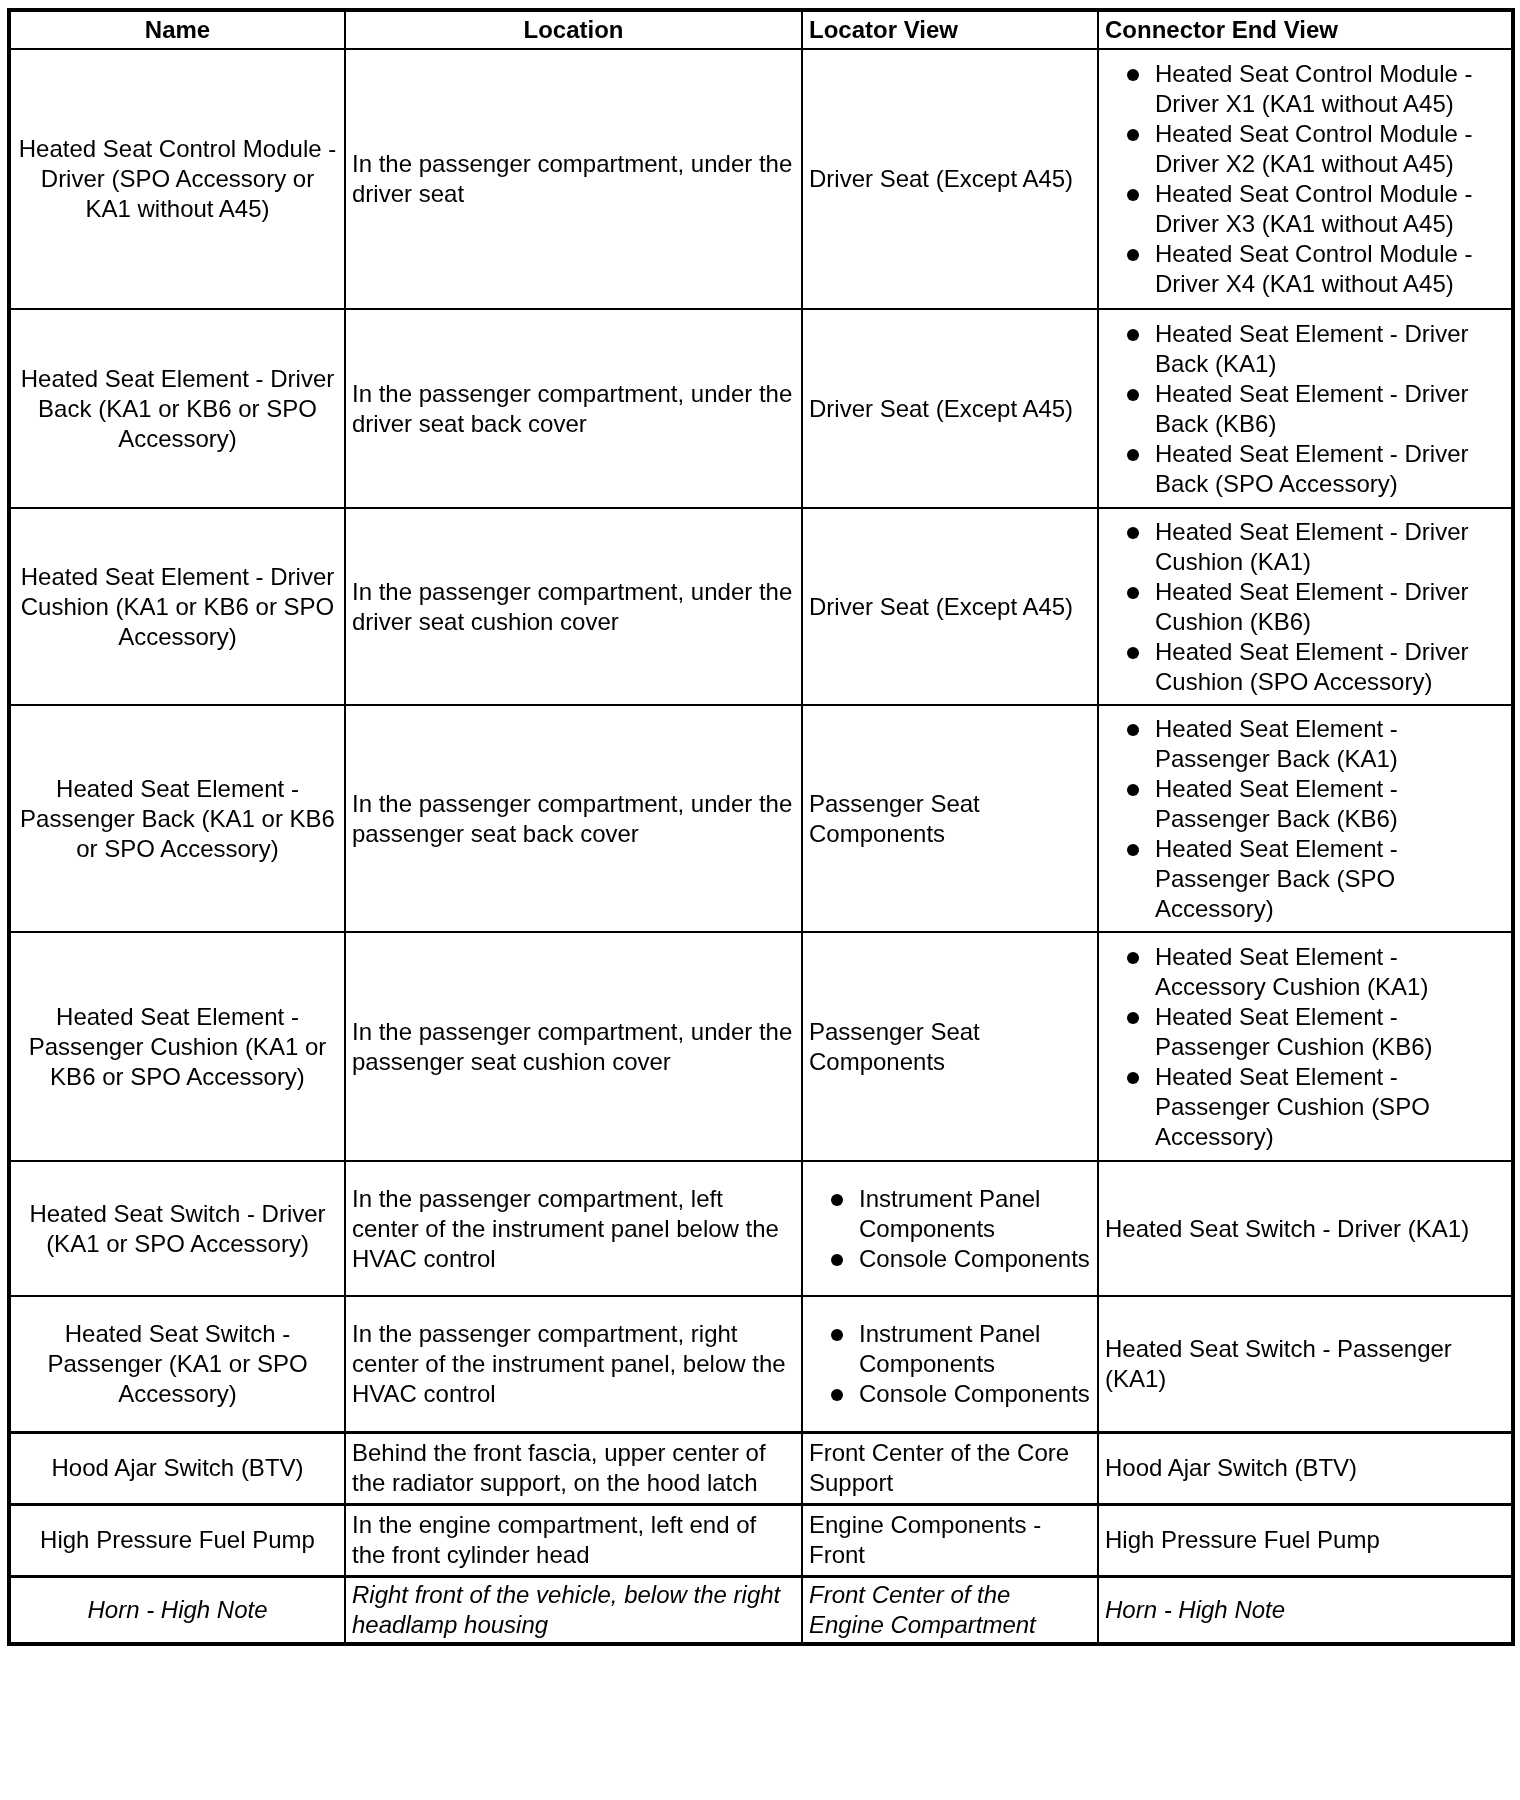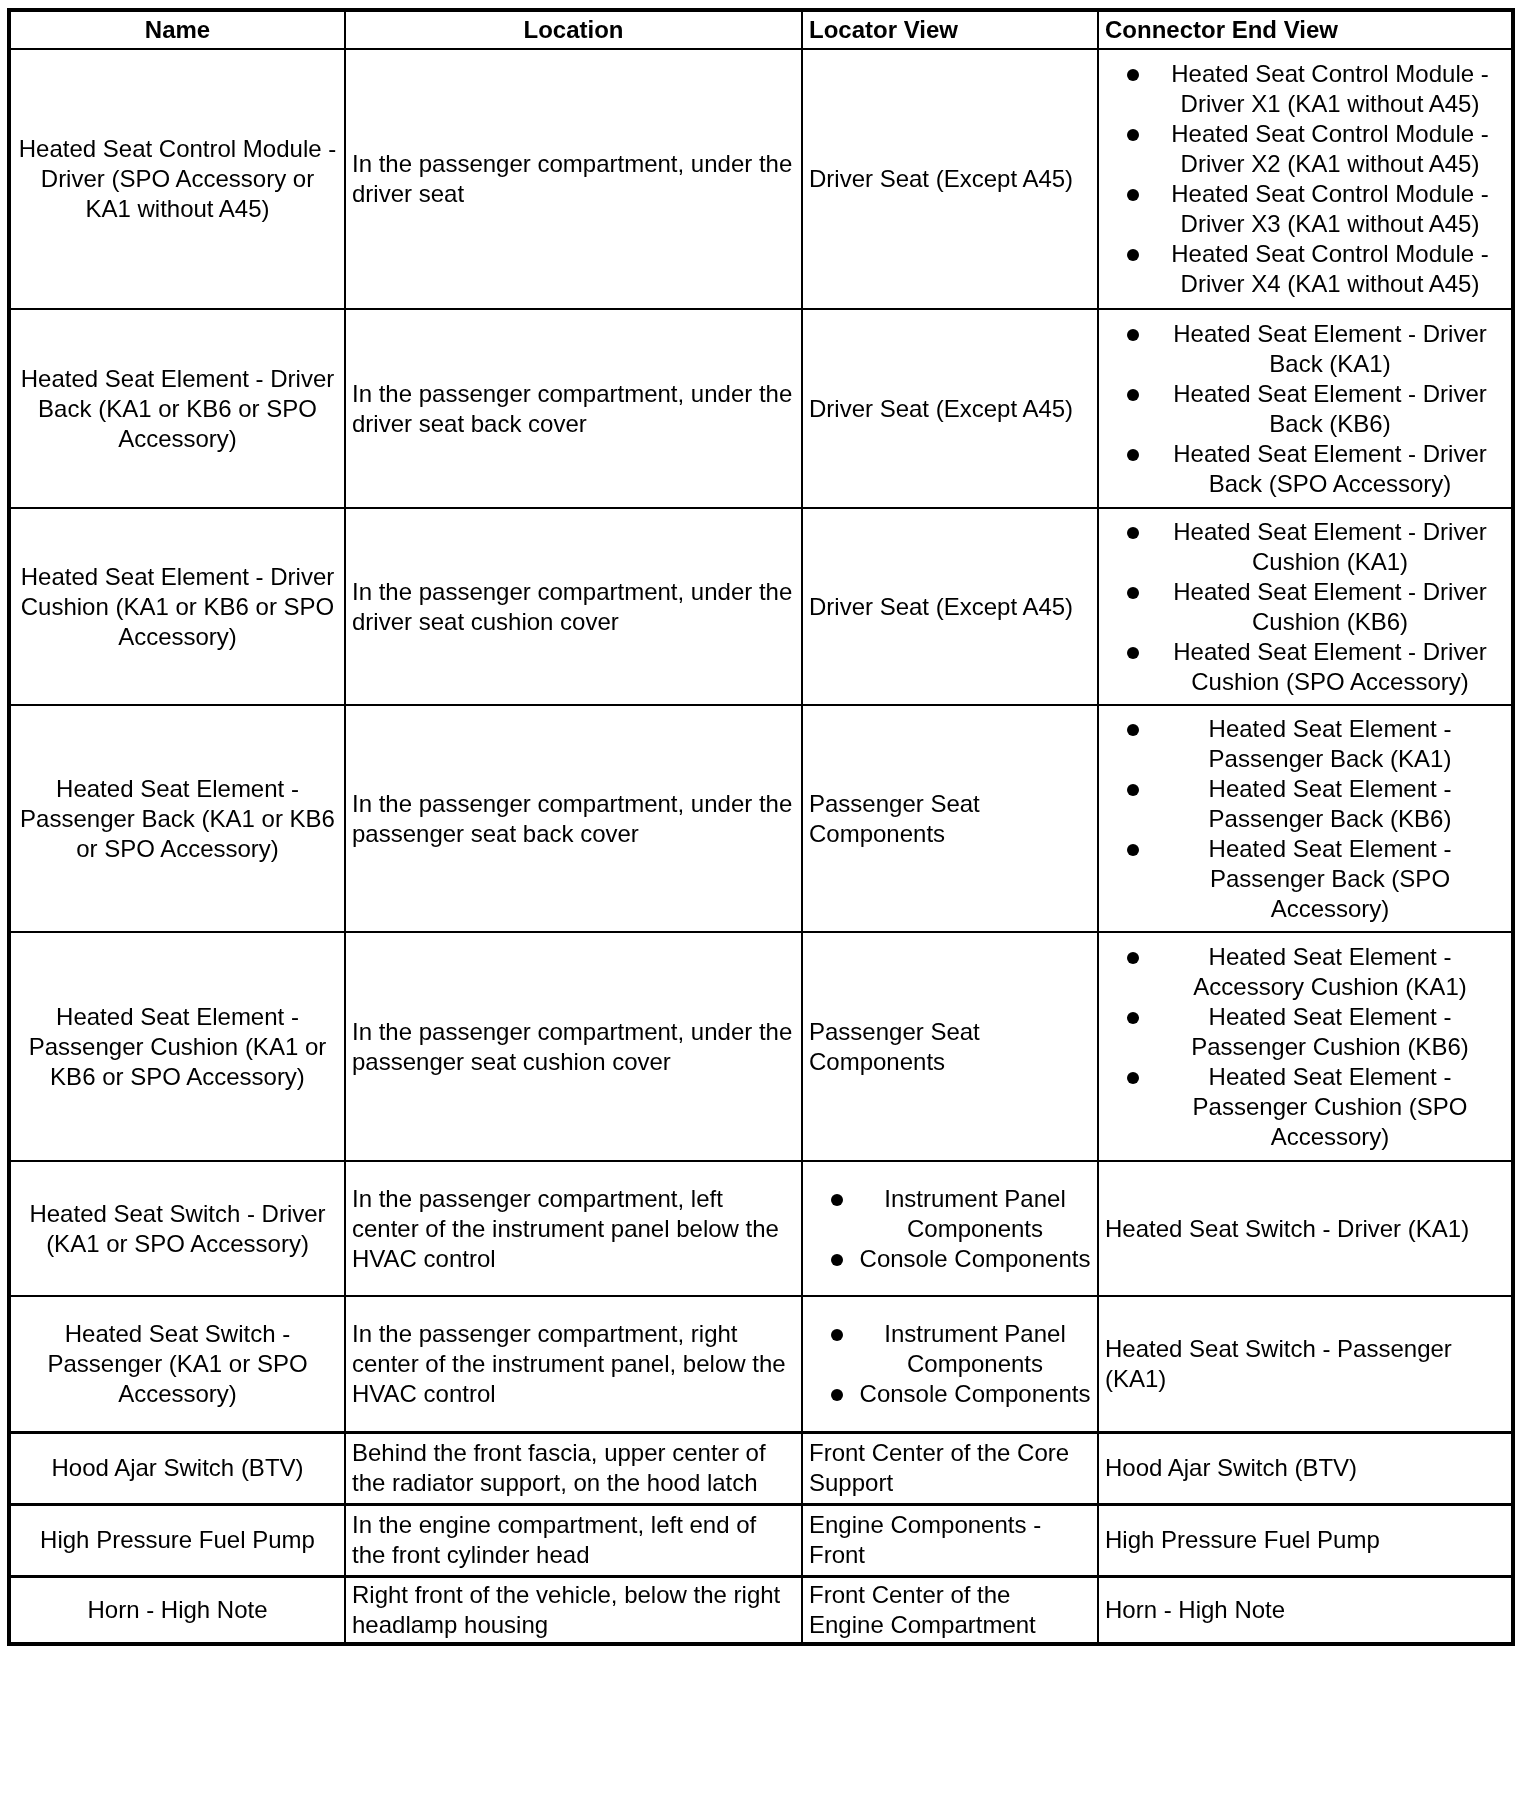--- a/index.html
+++ b/index.html
@@ -13,21 +13,21 @@
   }
   col.c1 { width: 336px; }
   col.c2 { width: 457px; }
   col.c3 { width: 296px; }
   col.c4 { width: 415px; }
   th, td { border: 2px solid #000; padding: 0 6px; vertical-align: middle; }
   th { font-weight: bold; height: 36px; padding-top: 0; padding-bottom: 0; }
   th.center, td.name { text-align: center; }
   th.left, td.left { text-align: left; }
   tr.thick-bottom td { border-bottom-width: 3px; }
-  ul.bullets { list-style: none; margin: 0; padding: 0; text-align: center; }
+  ul.bullets { list-style: none; margin: 0; padding: 0; }
   ul.bullets li { position: relative; padding-left: 50px; }
   ul.bullets li .dot {
     position: absolute; left: 22px; top: 10px;
     width: 12px; height: 12px; border-radius: 50%; background: #000;
   }
 </style>
 </head>
 <body>
 
 <table class="grid">
@@ -134,20 +134,20 @@
         <td class="left">Behind the front fascia, upper center of the radiator support, on the hood latch</td>
         <td class="left">Front Center of the Core Support</td>
         <td class="left">Hood Ajar Switch (BTV)</td>
       </tr>
       <tr class="thick-bottom" style="height: 72px;">
         <td class="name">High Pressure Fuel Pump</td>
         <td class="left">In the engine compartment, left end of the front cylinder head</td>
         <td class="left">Engine Components - Front</td>
         <td class="left">High Pressure Fuel Pump</td>
       </tr>
-      <tr style="height: 68px;">
+      <tr style="height: 68px; font-style: italic;">
         <td class="name">Horn - High Note</td>
         <td class="left">Right front of the vehicle, below the right headlamp housing</td>
         <td class="left">Front Center of the Engine Compartment</td>
         <td class="left">Horn - High Note</td>
       </tr>
     </tbody>
 </table>
 
 </body></html>

